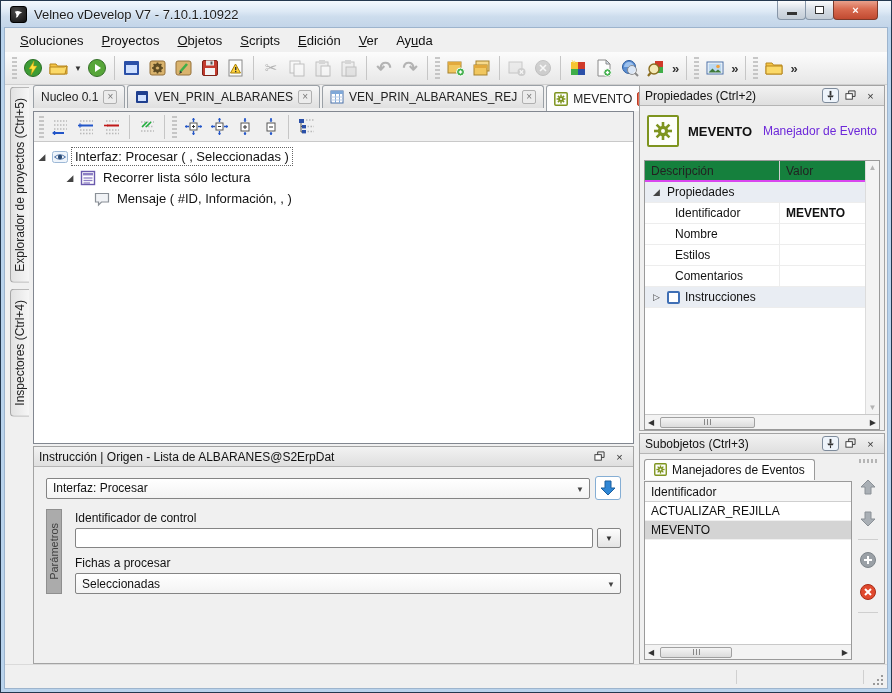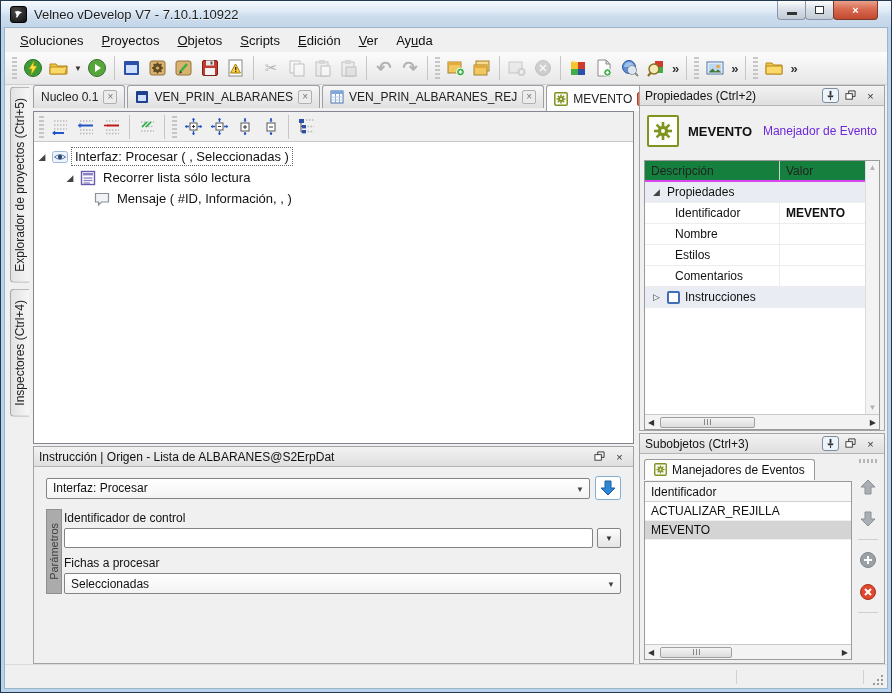--- a/index.html
+++ b/index.html
@@ -79,21 +79,21 @@
   .combo{position:relative;height:21px;border:1px solid #848484;border-radius:2px;background:linear-gradient(#fff,#f3f3f3);
     font-size:12px;color:#111;display:flex;align-items:center;padding:0 18px 0 6px;}
   .combo .arr{position:absolute;right:5px;top:6px;font-size:8px;color:#444;}
   .row1{display:flex;gap:5px;align-items:center;}
   .row1 .combo{flex:1;}
   .bluebtn{width:26px;height:24px;border:1px solid #85aed4;border-radius:3px;background:#fff;display:flex;align-items:center;justify-content:center;}
   .bluebtn svg{width:18px;height:18px;}
   .paramwrap{display:flex;margin-top:9px;}
   .paramstrip{width:16px;background:#ababab;border:1px solid #8f8f8f;display:flex;align-items:center;justify-content:center;}
   .paramstrip span{writing-mode:vertical-rl;transform:rotate(180deg);font-size:11px;color:#3f3f3f;}
-  .fields{flex:1;padding-left:2px;display:flex;flex-direction:column;justify-content:space-between;}
+  .fields{flex:1;padding-left:13px;display:flex;flex-direction:column;justify-content:space-between;}
   .flabel{font-size:12px;color:#111;margin:2px 0 3px 0;}
   .frow{display:flex;gap:4px;align-items:center;}
   .textbox{flex:1;height:20px;border:1px solid #848484;border-radius:2px;background:#fff;}
   .dropbtn{width:24px;height:20px;border:1px solid #848484;border-radius:2px;background:linear-gradient(#fdfdfd,#e4e4e4);
     font-size:8px;color:#333;display:flex;align-items:center;justify-content:center;}
   
   .props{height:346px;}
   .objhead{display:flex;align-items:center;padding:9px 7px 7px 7px;gap:9px;}
   .objicon{width:32px;height:32px;border:2px solid #7e941f;border-radius:2px;background:#fdfefb;display:flex;align-items:center;justify-content:center;}
   .objicon svg{width:24px;height:24px;}

